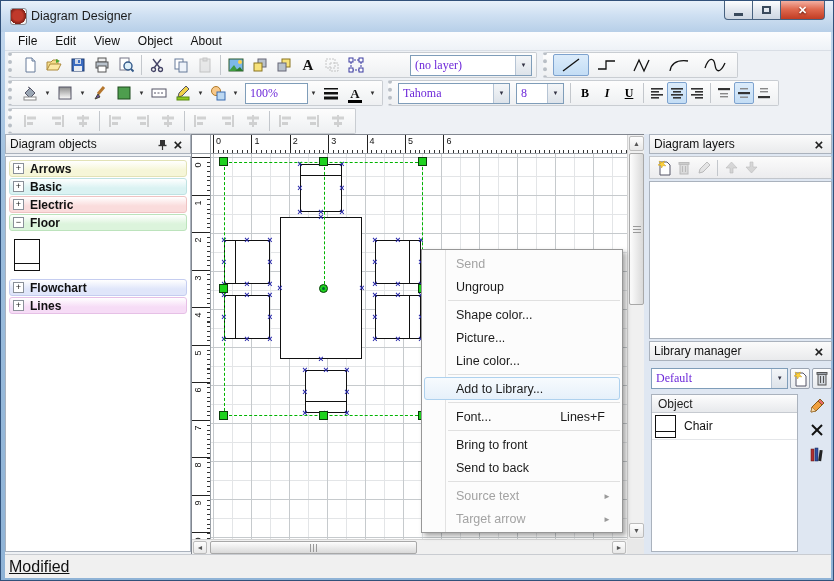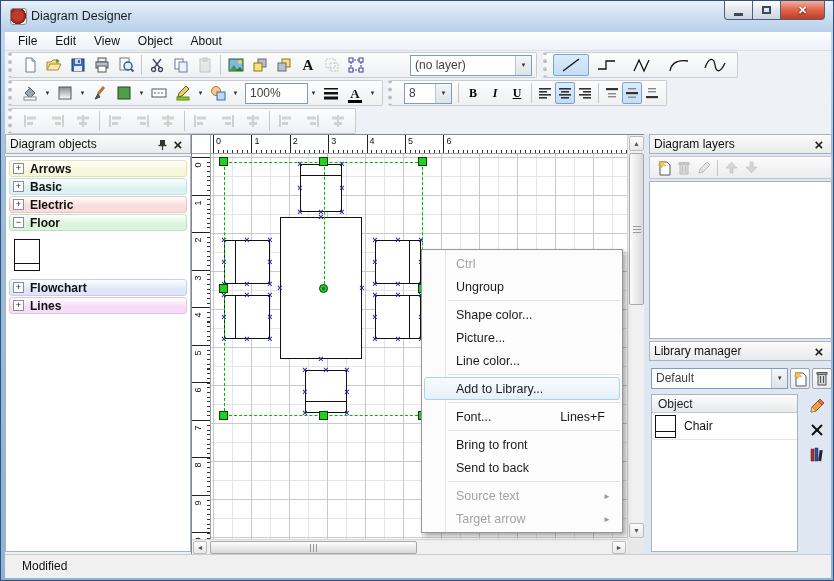--- a/index.html
+++ b/index.html
@@ -42,21 +42,21 @@
     border:1px solid transparent; border-radius:2px; background:transparent; }
   .tb-btn.narrow { width:20px; }
   .tb-btn.wide { width:36px; }
   .tb-btn.on { background:linear-gradient(#dcecfb,#c3ddf5); border-color:#7da2ce; }
   .tb-btn.disabled { opacity:.38; filter:grayscale(1); }
   .caret-btn { width:11px; height:22px; display:flex; align-items:center; justify-content:center;
     font-size:6px; color:#333; }
   .sep-v { width:1px; height:20px; background:#c3c7cc; margin:0 3px; }
   .combo { height:21px; background:#fff; border:1px solid #7f9db9; display:flex; align-items:center;
     font-size:12px; }
-  .combo .cv { flex:1; padding-left:4px; color:#404040; white-space:nowrap; overflow:hidden; }
+  .combo .cv { flex:1; padding-left:4px; color:#6d28d9; white-space:nowrap; overflow:hidden;font-family:Liberation Serif, serif; }
   .combo .cbtn { width:16px; height:100%; display:flex; align-items:center; justify-content:center;
     background:linear-gradient(#f4f6f8,#dde3ea); border-left:1px solid #b6c4d4; font-size:6px; color:#334; }
   .biu { font-size:12px; width:22px; }
   .biu b { font-family:"Liberation Serif", serif; }
   
   #main { position:absolute; left:4px; top:133px; width:826px; height:420px; background:#dfe7f2; }
   
   #objects-panel { position:absolute; left:0; top:0; width:186px; height:420px; background:#eef1f5; }
   .panel-header { height:20px; background:linear-gradient(#fbfbfb,#e9eaec); border:1px solid #aab2bd;
     display:flex; align-items:center; font-size:12px; color:#111; padding:0 4px; }
@@ -148,21 +148,21 @@
     border-bottom:1px solid #c6cad0; font-size:12px; color:#222; padding-left:6px; line-height:18px; }
   .lib-row { height:27px; display:flex; align-items:center; border-bottom:1px solid #e4e6e9;
     padding-left:3px; }
   .lib-row .thumb { width:21px; height:23px; }
   .lib-row .thumb .back { bottom:5px; }
   .lib-label { font-size:12px; color:#111; margin-left:8px; }
   #library-side { position:absolute; left:153px; top:53px; width:30px; display:flex;
     flex-direction:column; align-items:center; gap:5px; padding-top:2px; }
   
   #statusbar { position:absolute; left:4px; top:553px; width:826px; height:24px; background:#f0f0f0;
-    border-top:1px solid #c9ccd1; font-size:12px; color:#111; line-height:23px; padding-left:17px; }
+    border-top:1px solid #c9ccd1; font-size:16px; color:#111; line-height:23px; padding-left:4px;text-decoration:underline; }
   
   #context-menu { position:absolute; left:420px; top:248px; width:202px; background:#fcfcfc;
     border:1px solid #979797; box-shadow:3px 3px 5px rgba(0,0,0,.35); padding:2px 0; z-index:50; }
   #context-menu::before { content:""; position:absolute; left:23px; top:0; bottom:0; width:1px;
     background:#e2e2e2; }
   .ctx-item { position:relative; height:23px; line-height:23px; font-size:12.5px; color:#1c1c1c;
     padding-left:31px; margin:0 2px; border:1px solid transparent; border-radius:3px; }
   .ctx-item.disabled { color:#a3a3a3; }
   .ctx-item.hl { background:linear-gradient(#f7fbfe,#e6f0fa); border-color:#aed1ee; }
   .ctx-shortcut { position:absolute; right:14px; top:0; }
@@ -449,20 +449,24 @@
         </div>
       <div class="tb-btn">
         <span style="position:relative;font-family:'Liberation Serif',serif;font-weight:bold;font-size:13px;color:#111;line-height:11px;">
           <span>A</span>
           <span style="position:absolute;left:-2px;right:-2px;bottom:-4px;height:3px;background:#000;"></span>
         </span>
         </div>
       <div class="caret-btn">▼</div>
     </div>
     <div class="tb-group" style="margin-left:5px;">
+      <div class="combo" style="width:112px;">
+        <span class="cv">Tahoma</span>
+        <span class="cbtn">▼</span>
+      </div>
       <div class="combo" style="width:48px;margin-left:6px;">
         <span class="cv">8</span>
         <span class="cbtn">▼</span>
       </div>
       <div class="sep-v" style="margin-left:6px;"></div>
       <div class="tb-btn biu">
           <b>B</b>
         </div>
       <div class="tb-btn biu">
           <b style="font-style:italic;">I</b>
@@ -937,21 +941,21 @@
         </div>
       </div>
     </div>
   </div>
 
   <div id="statusbar">
     <span>Modified</span>
   </div>
 
   <div id="context-menu">
-      <div class="ctx-item disabled"><span>Ctrl</span></div>
+      <div class="ctx-item disabled"><span>Send</span></div>
       <div class="ctx-item"><span>Ungroup</span></div>
       <div class="ctx-sep"></div>
       <div class="ctx-item"><span>Shape color...</span></div>
       <div class="ctx-item"><span>Picture...</span></div>
       <div class="ctx-item"><span>Line color...</span></div>
       <div class="ctx-sep"></div>
       <div class="ctx-item hl"><span>Add to Library...</span></div>
       <div class="ctx-sep"></div>
       <div class="ctx-item"><span>Font...</span><span class="ctx-shortcut">Lines+F</span></div>
       <div class="ctx-sep"></div>

